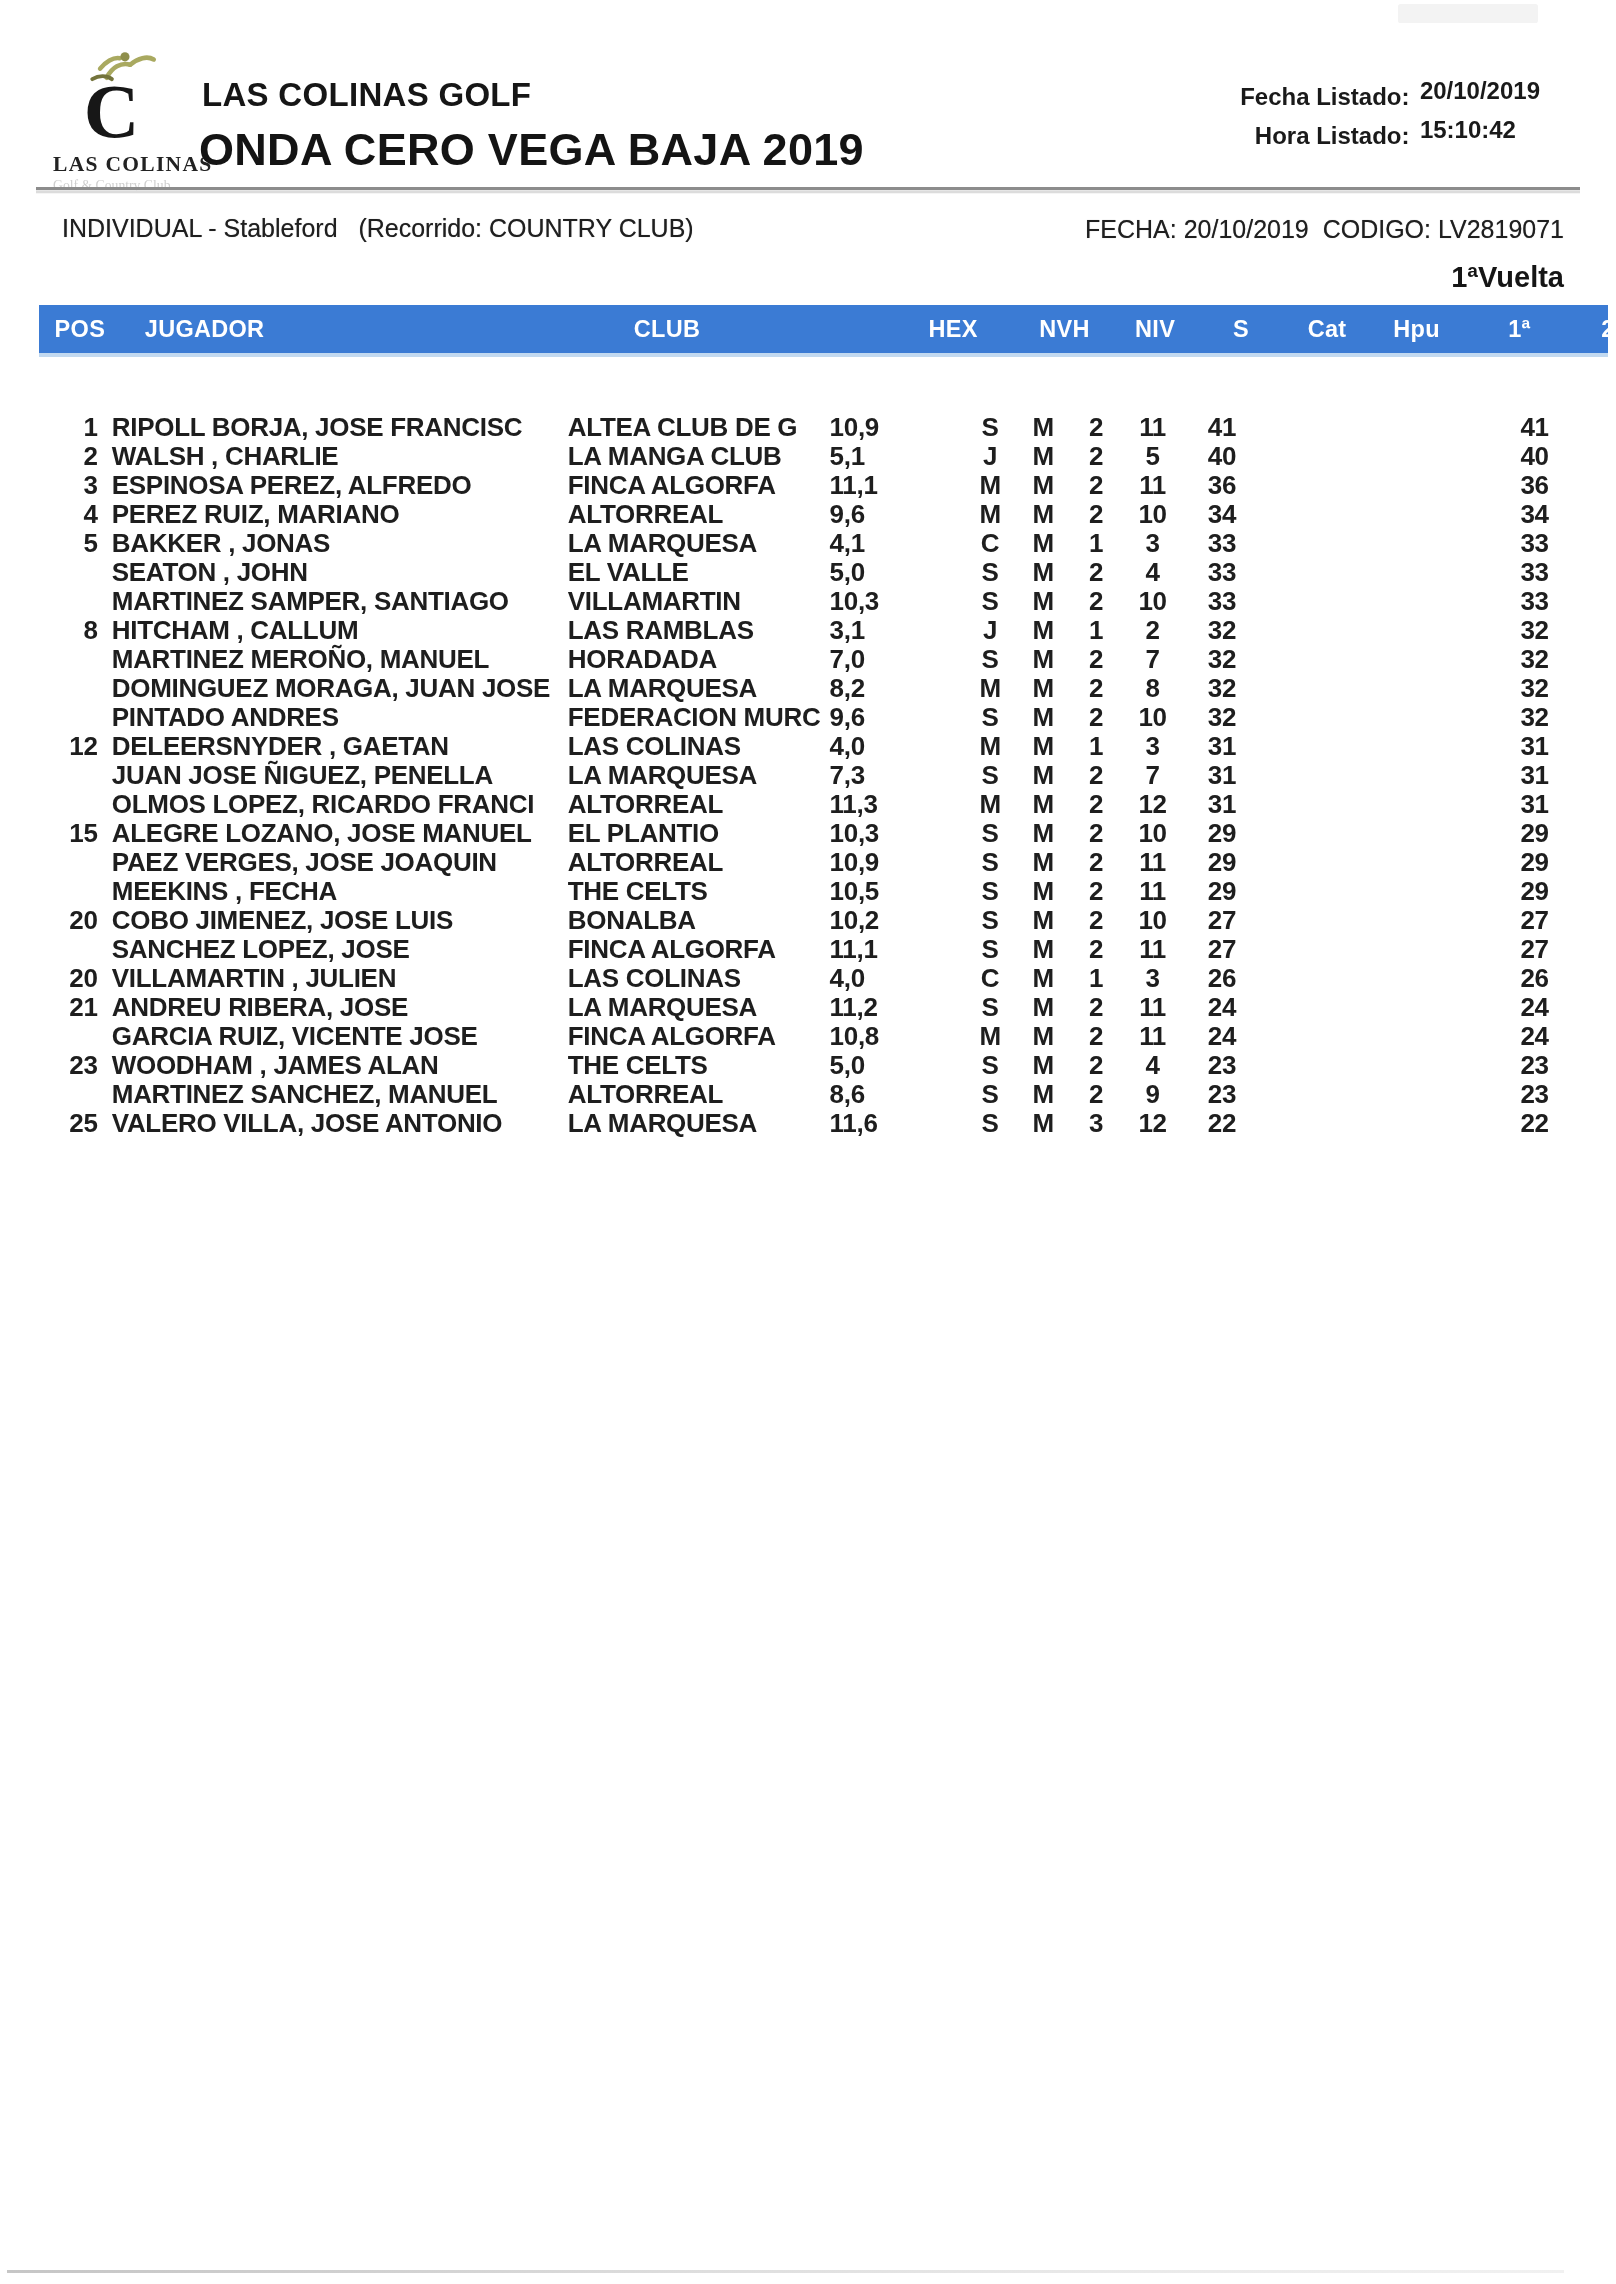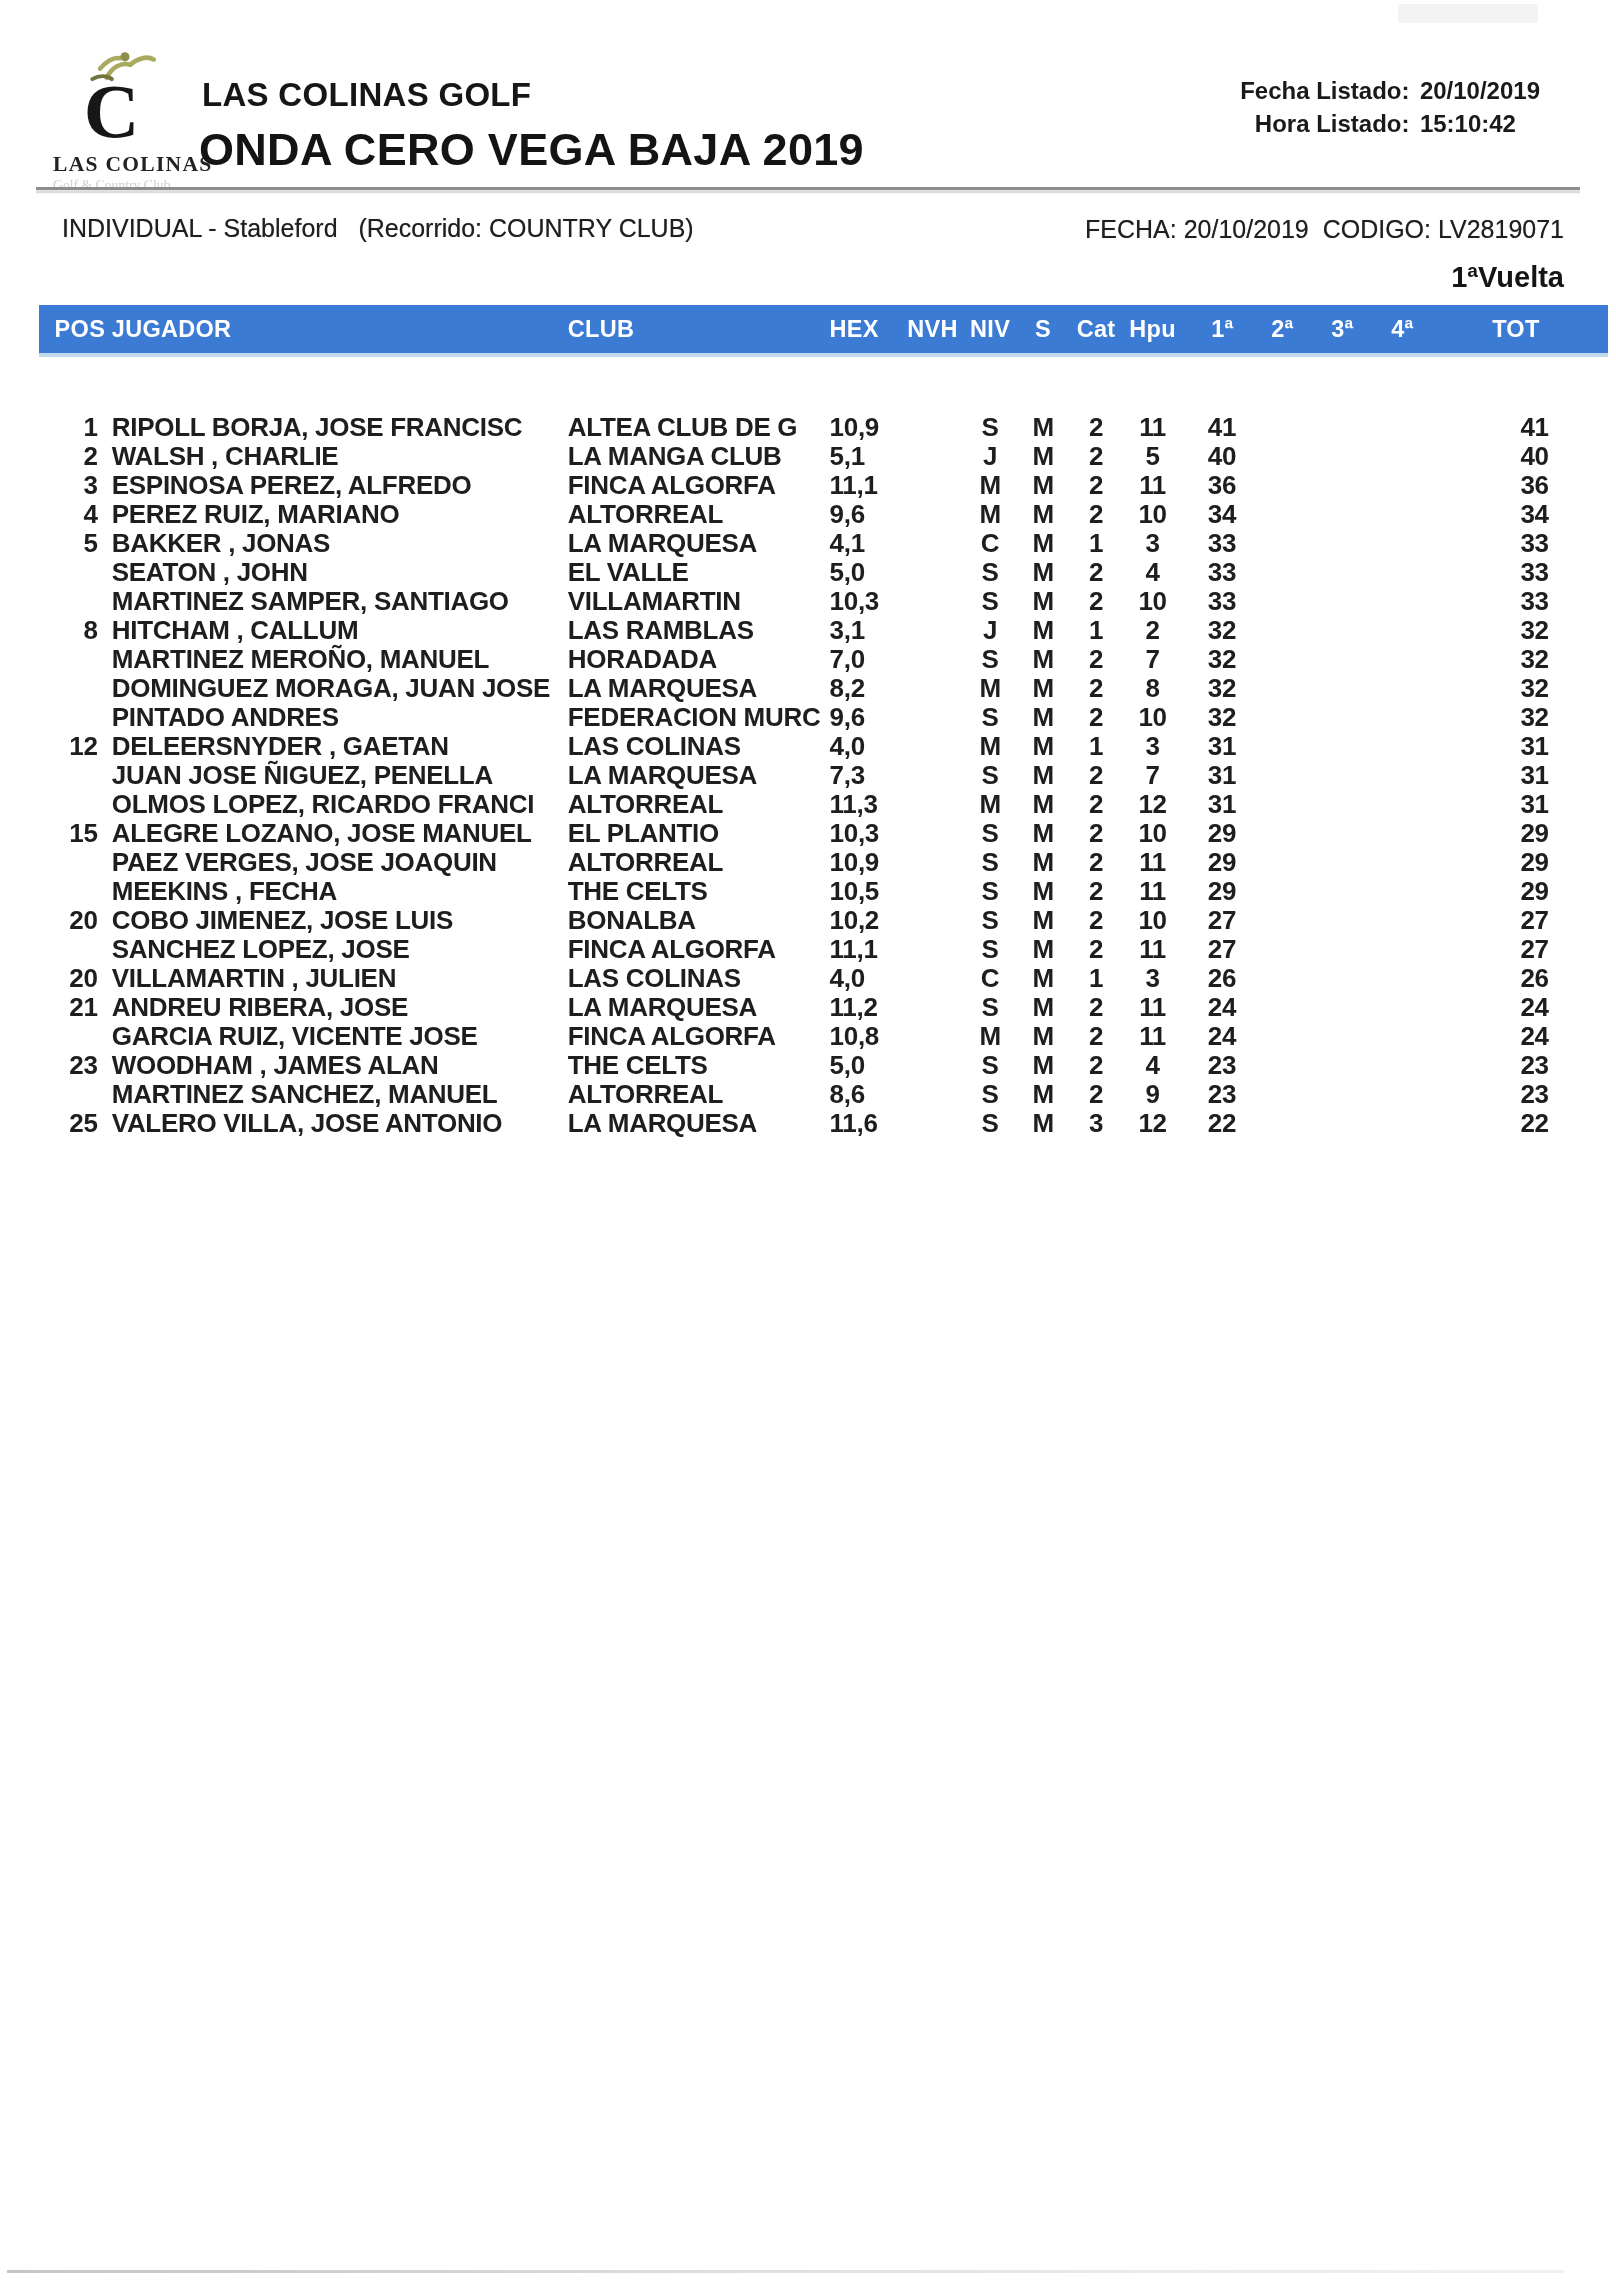--- a/index.html
+++ b/index.html
@@ -30,21 +30,21 @@
     white-space:nowrap;filter:blur(0.4px);
   }
   
   .title1{position:absolute;left:202px;top:76px;font-size:33px;font-weight:700;letter-spacing:0.3px;color:#161616;}
   .title2{position:absolute;left:199px;top:124px;font-size:45px;font-weight:700;letter-spacing:0.3px;color:#141414;}
   .listing{
     position:absolute;top:77px;right:76px;
     display:grid;grid-template-columns:auto auto;column-gap:10.4px;row-gap:4.6px;
     font-size:24px;font-weight:700;color:#1a1a1a;
   }
-  .listing .lab{text-align:right;}
+  .listing .lab{text-align:right;margin-top:6px;}
   .listing .val{text-align:left;}
   
   .smudge{position:absolute;left:1398px;top:3.9px;width:140px;height:19.5px;background:#f3f3f3;border-radius:2.6px;}
   
   .divider{position:absolute;left:36px;top:187px;width:1544px;height:3.3px;background:#8c8c8c;box-shadow:0 3.3px 0 #dcdcdc;}
   
   .meta-left{position:absolute;left:62px;top:214px;font-size:25px;font-weight:400;white-space:pre;
              text-shadow:0 0 0.7px rgba(0,0,0,.55);}
   .meta-right{position:absolute;right:52px;top:215px;font-size:25px;font-weight:400;white-space:pre;
              text-shadow:0 0 0.7px rgba(0,0,0,.55);}
@@ -52,21 +52,21 @@
   .round{position:absolute;right:52px;top:261px;font-size:29px;font-weight:700;color:#151515;}
   
   .cols{
     display:grid;
     grid-template-columns:52px 456px 267px 72px 62px 53px 53px 53px 60px 60px 60px 60px 60px 130px;
     padding:0 15.6px;align-items:center;
   }
   .thead{
     position:absolute;left:39px;top:305px;width:1538px;height:48px;
     background:#3b7bd4;border-bottom:4.6px solid #c2d9f0;
-    color:#ffffff;font-size:23.5px;font-weight:700;letter-spacing:0.3px;
+    color:#ffffff;font-size:23.5px;font-weight:700;letter-spacing:0.3px;gap:33px;
   }
   .tbody{position:absolute;left:39px;top:412px;width:1538px;}
   .row{height:29px;font-size:26px;font-weight:700;letter-spacing:-0.3px;color:#1e1e1e;white-space:nowrap;}
   
   .a-l{text-align:left;padding-left:5.2px;}
   .a-c{text-align:center;}
   .a-r{text-align:right;padding-right:6.5px;}
   .h-pos{text-align:left;}
   .h-hex{text-align:left;}
   .h-v{text-align:right;padding-right:9px;}

